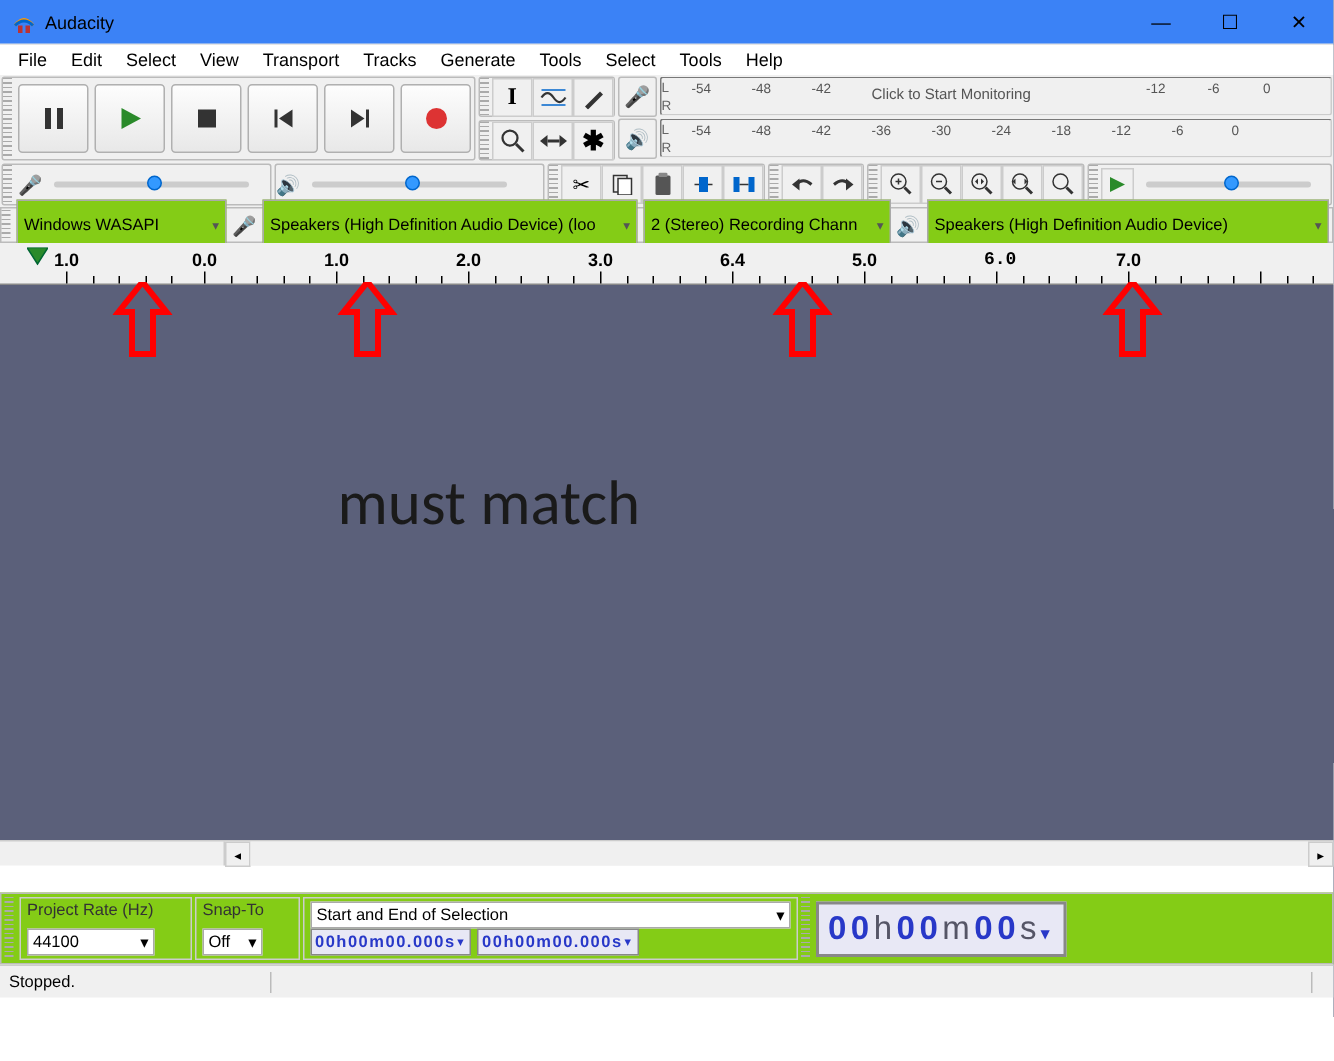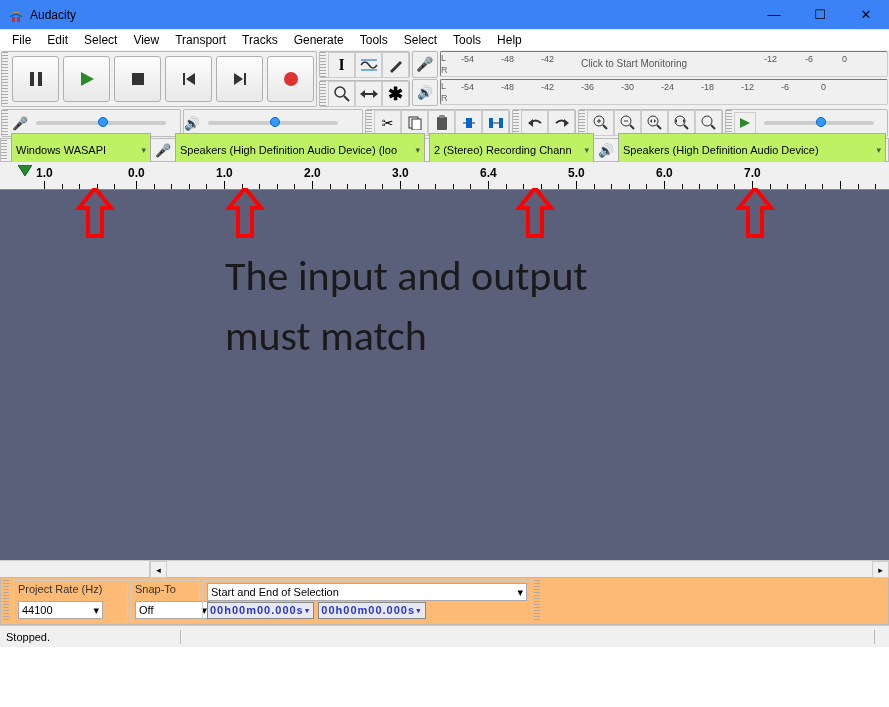--- a/index.html
+++ b/index.html
@@ -26,39 +26,39 @@
   
   .meter { height: 26px; background: #f0f0f0; border: 1px inset #ccc; position: relative; display: flex; align-items: center; font-size: 9px; color: #555; }
   .meter-labels { position:absolute; left:0; top:0; font-size:9px; line-height:12px; color:#666;}
   .meter-tick { position: absolute; top: 2px; font-size: 9px; }
   
   .slider-section { display: flex; align-items: center; height: 28px; }
   .slider-track { width: 130px; height: 4px; background: #ccc; border-radius: 2px; position: relative; margin: 0 8px; }
   .slider-thumb { width: 10px; height: 10px; background: #3399ff; border: 1px solid #0066cc; border-radius: 50%; position: absolute; top: -4px; }
   
   .device-bar { height: 24px; display: flex; align-items: center; background: #f0f0f0; border: 1px solid #bbb; }
-  .device-bar .combo { height: 35px; background: #bef264; border: 1px solid #aaa; font-size: 11px; padding: 1px 4px; margin: 0 2px; display: flex; align-items: center; justify-content: space-between; }
+  .device-bar .combo { height: 35px; background: #84cc16; border: 1px solid #aaa; font-size: 11px; padding: 1px 4px; margin: 0 2px; display: flex; align-items: center; justify-content: space-between; }
   .device-bar .combo .arrow { font-size: 9px; color: #555; margin-left: 4px; }
   .device-bar .dicon { width: 20px; display: flex; justify-content: center; font-size: 13px; }
   
   .ruler { height: 28px; background: #f0f0f0; border-bottom: 1px solid #888; position: relative; font-size: 11px; }
   .ruler .playhead { position: absolute; left: 18px; top: 3px; }
   .ruler-tick { position: absolute; top: 4px; font-size: 12px; font-weight: bold; }
   .ruler-minor { position: absolute; bottom: 0; width: 1px; height: 5px; background: #000; }
   .ruler-major { position: absolute; bottom: 0; width: 1px; height: 8px; background: #000; }
   
   .tracks-area { height: 370px; background: #5b607a; position: relative; }
   .overlay-text { position: absolute; font-size: 42px; color: #1a1a1a; font-family: Calibri, sans-serif; }
   .red-arrow { position: absolute; }
   
   .hscroll { height: 17px; background: #f0f0f0; border-top: 1px solid #ccc; display: flex; }
   .hscroll .track { flex: 1; background: #f0f0f0; }
   .hscroll .btn { width: 17px; height: 17px; background: #f0f0f0; border: 1px solid #ccc; display: flex; align-items: center; justify-content: center; font-size: 9px; }
   
-  .bottom-bars { background: #fdba74; }
+  .bottom-bars { background: #84cc16; margin-top: 18px; }
   .sel-bar { height: 48px; display: flex; align-items: flex-start; border: 1px solid #bbb; padding: 2px; gap: 2px; }
   .sel-group { border: 1px solid #ccc; padding: 2px 4px; height: 42px; display: flex; flex-direction: column; justify-content: space-between; font-size: 11px; }
   .sel-group .label { color: #333; }
   .sel-combo { height: 18px; background: #fff; border: 1px solid #aaa; font-size: 11px; padding: 0 3px; display: flex; align-items: center; justify-content: space-between; }
   .timecode { font-family: "Courier New", monospace; background: #e8e8f5; border: 1px solid #888; padding: 1px 2px; font-size: 11px; letter-spacing: 1px; color: #2838c8; font-weight: bold; }
   .timecode-lg { font-family: "Courier New", monospace; background: #e8e8f5; border: 2px solid #888; padding: 3px 6px; font-size: 22px; letter-spacing: 3px; color: #2838c8; font-weight: bold; }
   .unit { color: #556; font-weight: normal; }
   
   .statusbar { height: 22px; background: #f0f0f0; border-top: 1px solid #ccc; display: flex; align-items: center; padding: 0 6px; font-size: 11px; }
   .statusbar .sep { width: 1px; height: 14px; background: #bbb; margin: 0 8px; }
@@ -386,21 +386,21 @@
       <div class="ruler-minor" style="left: 505.6px;"></div>
       <div class="ruler-minor" style="left: 523.2px;"></div>
       <div class="ruler-minor" style="left: 540.8px;"></div>
       <div class="ruler-minor" style="left: 558.4px;"></div>
       <div class="ruler-tick" style="left: 568px;">5.0</div>
       <div class="ruler-major" style="left: 576px;"></div>
       <div class="ruler-minor" style="left: 593.6px;"></div>
       <div class="ruler-minor" style="left: 611.2px;"></div>
       <div class="ruler-minor" style="left: 628.8px;"></div>
       <div class="ruler-minor" style="left: 646.4px;"></div>
-      <div class="ruler-tick" style="left: 656px;">6.0</div>
+      <div class="ruler-tick" style="left: 656px; font-family: Liberation Mono, monospace;">6.0</div>
       <div class="ruler-major" style="left: 664px;"></div>
       <div class="ruler-minor" style="left: 681.6px;"></div>
       <div class="ruler-minor" style="left: 699.2px;"></div>
       <div class="ruler-minor" style="left: 716.8px;"></div>
       <div class="ruler-minor" style="left: 734.4px;"></div>
       <div class="ruler-tick" style="left: 744px;">7.0</div>
       <div class="ruler-major" style="left: 752px;"></div>
       <div class="ruler-minor" style="left: 769.6px;"></div>
       <div class="ruler-minor" style="left: 787.2px;"></div>
       <div class="ruler-minor" style="left: 804.8px;"></div>
@@ -418,21 +418,20 @@
     </svg>
   <svg class="red-arrow" style="left:225px;top:-2px" width="40" height="52">
       <polygon points="20,0 36,20 27,20 27,48 13,48 13,20 4,20" fill="none" stroke="#ff0000" stroke-width="4"></polygon>
     </svg>
   <svg class="red-arrow" style="left:515px;top:-2px" width="40" height="52">
       <polygon points="20,0 36,20 27,20 27,48 13,48 13,20 4,20" fill="none" stroke="#ff0000" stroke-width="4"></polygon>
     </svg>
   <svg class="red-arrow" style="left:735px;top:-2px" width="40" height="52">
       <polygon points="20,0 36,20 27,20 27,48 13,48 13,20 4,20" fill="none" stroke="#ff0000" stroke-width="4"></polygon>
     </svg>
-  <div class="overlay-text" style="left:225px;top:60px">The input and output</div>
   <div class="overlay-text" style="left:225px;top:120px">must match</div>
 </div>
 
 <div class="hscroll">
   <div style="width:150px;border-right:1px solid #ccc"></div>
   <div class="btn">◂</div>
   <div class="track"></div>
   <div class="btn">▸</div>
 </div>
 
@@ -441,36 +440,41 @@
     <div class="grip" style="height:40px"></div>
     <div class="sel-group" style="width:115px">
       <span class="label">Project Rate (Hz)</span>
       <div class="sel-combo" style="width:85px">
           <span>44100</span>
           <span class="arrow">▾</span>
         </div>
     </div>
     <div class="sel-group" style="width:70px">
       <span class="label">Snap-To</span>
-      <div class="sel-combo" style="width:76px">
+      <div class="sel-combo" style="width:40px">
           <span>Off</span>
           <span class="arrow">▾</span>
         </div>
     </div>
     <div class="sel-group" style="width:330px">
       <div class="sel-combo" style="width:320px">
           <span>Start and End of Selection</span>
           <span class="arrow">▾</span>
         </div>
       <div style="display:flex;gap:4px">
         <span class="timecode"><span>00h00m00.000s</span>▾</span>
         <span class="timecode"><span>00h00m00.000s</span>▾</span>
       </div>
     </div>
     <div class="grip" style="height:40px"></div>
+    <div style="display:flex;align-items:center;height:42px">
+      <span class="timecode-lg">
+        <span>00</span><span class="unit">h</span><span>00</span><span class="unit">m</span><span>00</span><span class="unit">s</span><span style="font-size:11px">▾</span>
+      </span>
+    </div>
   </div>
 </div>
 
 <div class="statusbar">
   <span>Stopped.</span>
   <div class="sep" style="margin-left:130px"></div>
   <div style="flex:1"></div>
   <div class="sep"></div>
 </div>
 

